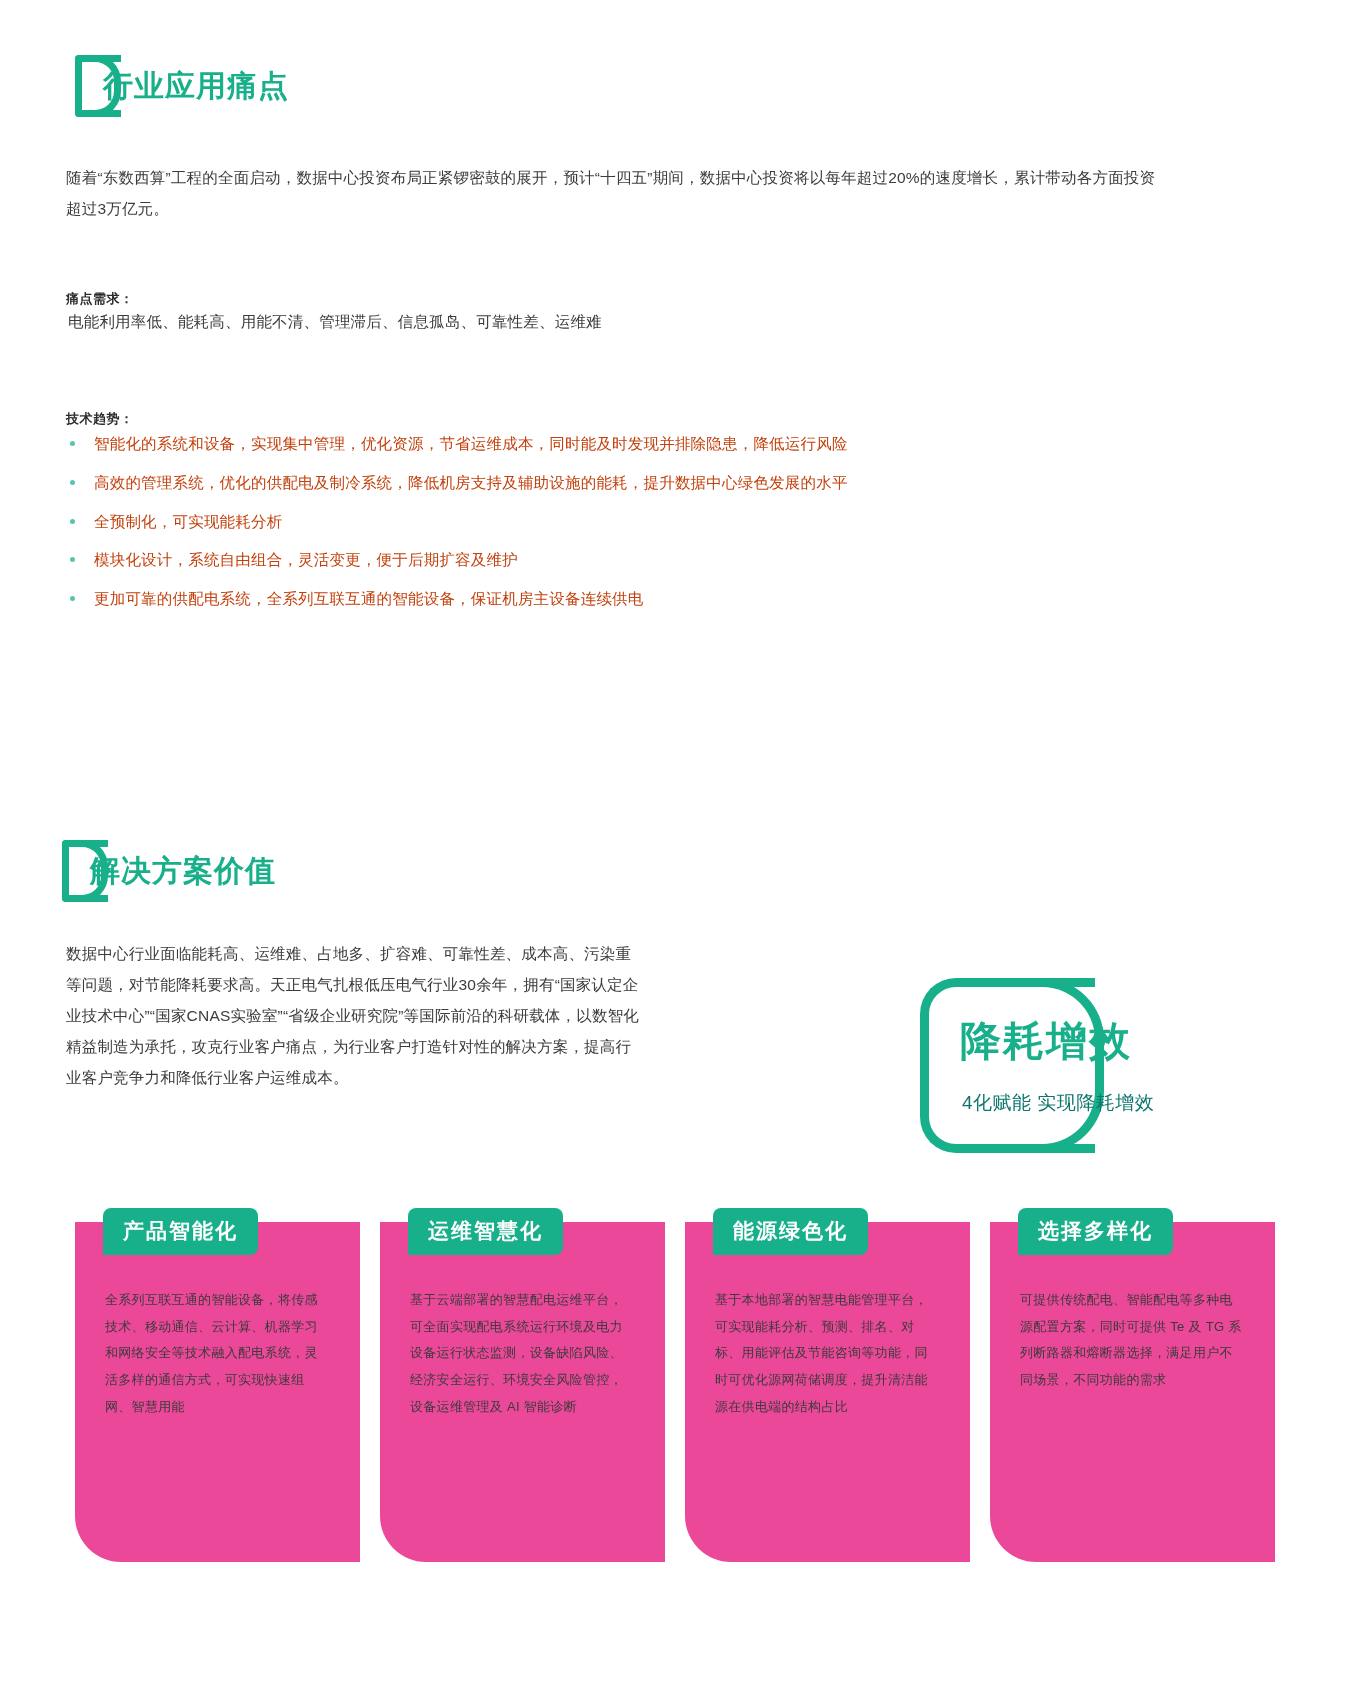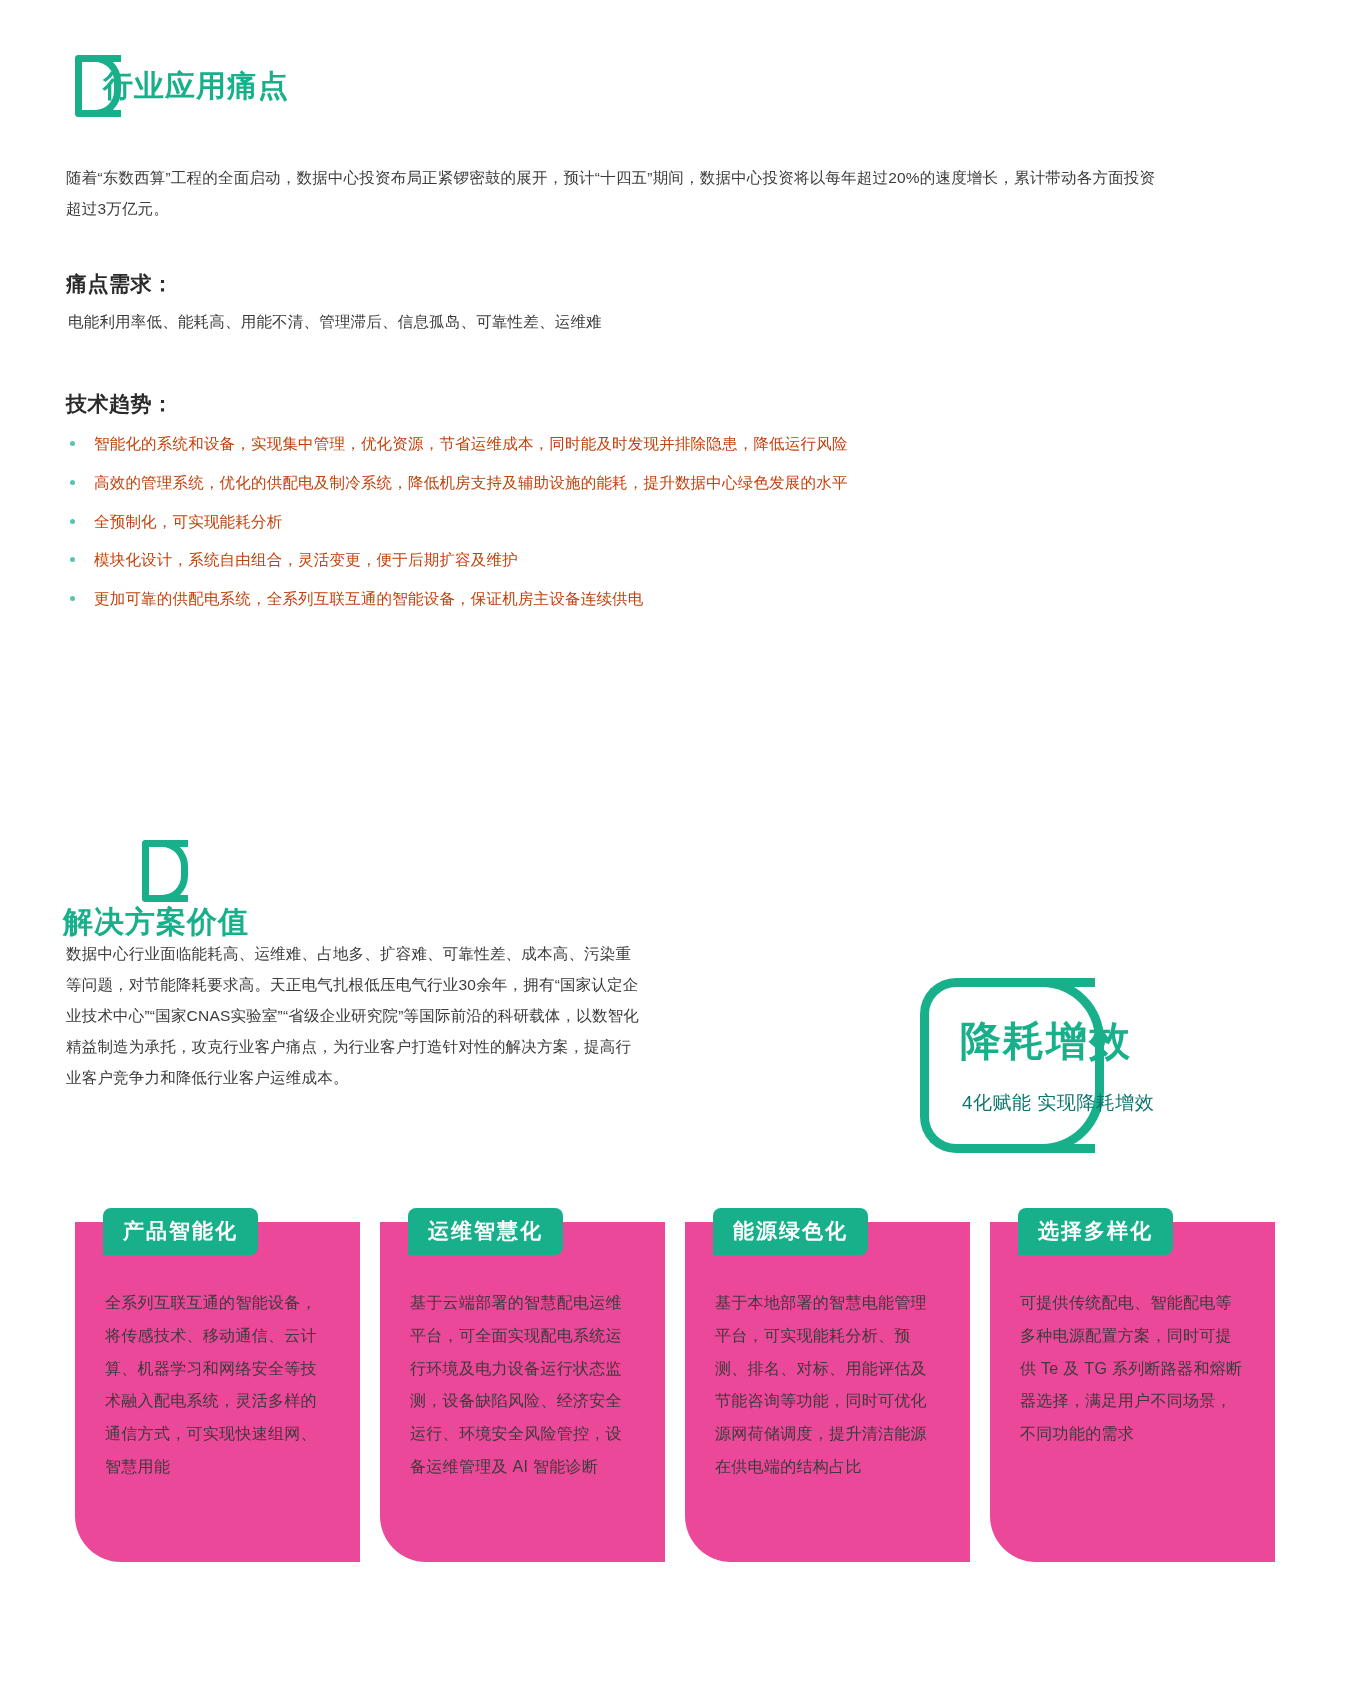--- a/index.html
+++ b/index.html
@@ -78,24 +78,25 @@
   
   .para {
     position: absolute;
     font-size: 15.5px;
     line-height: 2.0;
     color: #3b3b3b;
     letter-spacing: 0.2px;
   }
   .sub-head {
     position: absolute;
-    font-size: 21px;
+    font-size: 13px;
     font-weight: bold;
     color: #2b2b2b;
     letter-spacing: 0.5px;
+    margin-top: 20px;
   }
   .plain-line {
     position: absolute;
     font-size: 15.5px;
     color: #3b3b3b;
     letter-spacing: 0.2px;
   }
   .bullets {
     position: absolute;
     list-style: none;
@@ -197,21 +198,21 @@
     color: #ffffff;
     font-size: 21px;
     font-weight: bold;
     letter-spacing: 2px;
     padding: 9px 20px 10px 20px;
     border-radius: 8px 8px 8px 0;
     white-space: nowrap;
   }
   .card-body {
     padding: 18px 30px 0 30px;
-    font-size: 16px;
+    font-size: 13px;
     line-height: 2.05;
     color: #3b3b3b;
     letter-spacing: 0.3px;
   }
 </style>
 </head>
 <body>
 
 <div class="page">
 
@@ -233,21 +234,21 @@
   <div class="sub-head" style="left:66px; top:390px;">技术趋势：</div>
 
   <ul class="bullets" style="left:66px; top:432px; width:1090px;">
     <li>智能化的系统和设备，实现集中管理，优化资源，节省运维成本，同时能及时发现并排除隐患，降低运行风险</li>
     <li>高效的管理系统，优化的供配电及制冷系统，降低机房支持及辅助设施的能耗，提升数据中心绿色发展的水平</li>
     <li>全预制化，可实现能耗分析</li>
     <li>模块化设计，系统自由组合，灵活变更，便于后期扩容及维护</li>
     <li>更加可靠的供配电系统，全系列互联互通的智能设备，保证机房主设备连续供电</li>
   </ul>
 
-  <div class="section-head" style="left:81px; top:840px;flex-direction:column;">
+  <div class="section-head" style="left:62px; top:840px;">
     <div class="bracket">
       <div class="arm top"></div>
       <div class="arm left"></div>
       <div class="arm bottom"></div>
       <div class="curve"></div>
     </div>
     <div class="section-title">解决方案价值</div>
   </div>
 
   <div class="para" style="left:66px; top:938px; width:580px;">数据中心行业面临能耗高、运维难、占地多、扩容难、可靠性差、成本高、污染重等问题，对节能降耗要求高。天正电气扎根低压电气行业30余年，拥有“国家认定企业技术中心”“国家CNAS实验室”“省级企业研究院”等国际前沿的科研载体，以数智化精益制造为承托，攻克行业客户痛点，为行业客户打造针对性的解决方案，提高行业客户竞争力和降低行业客户运维成本。</div>

